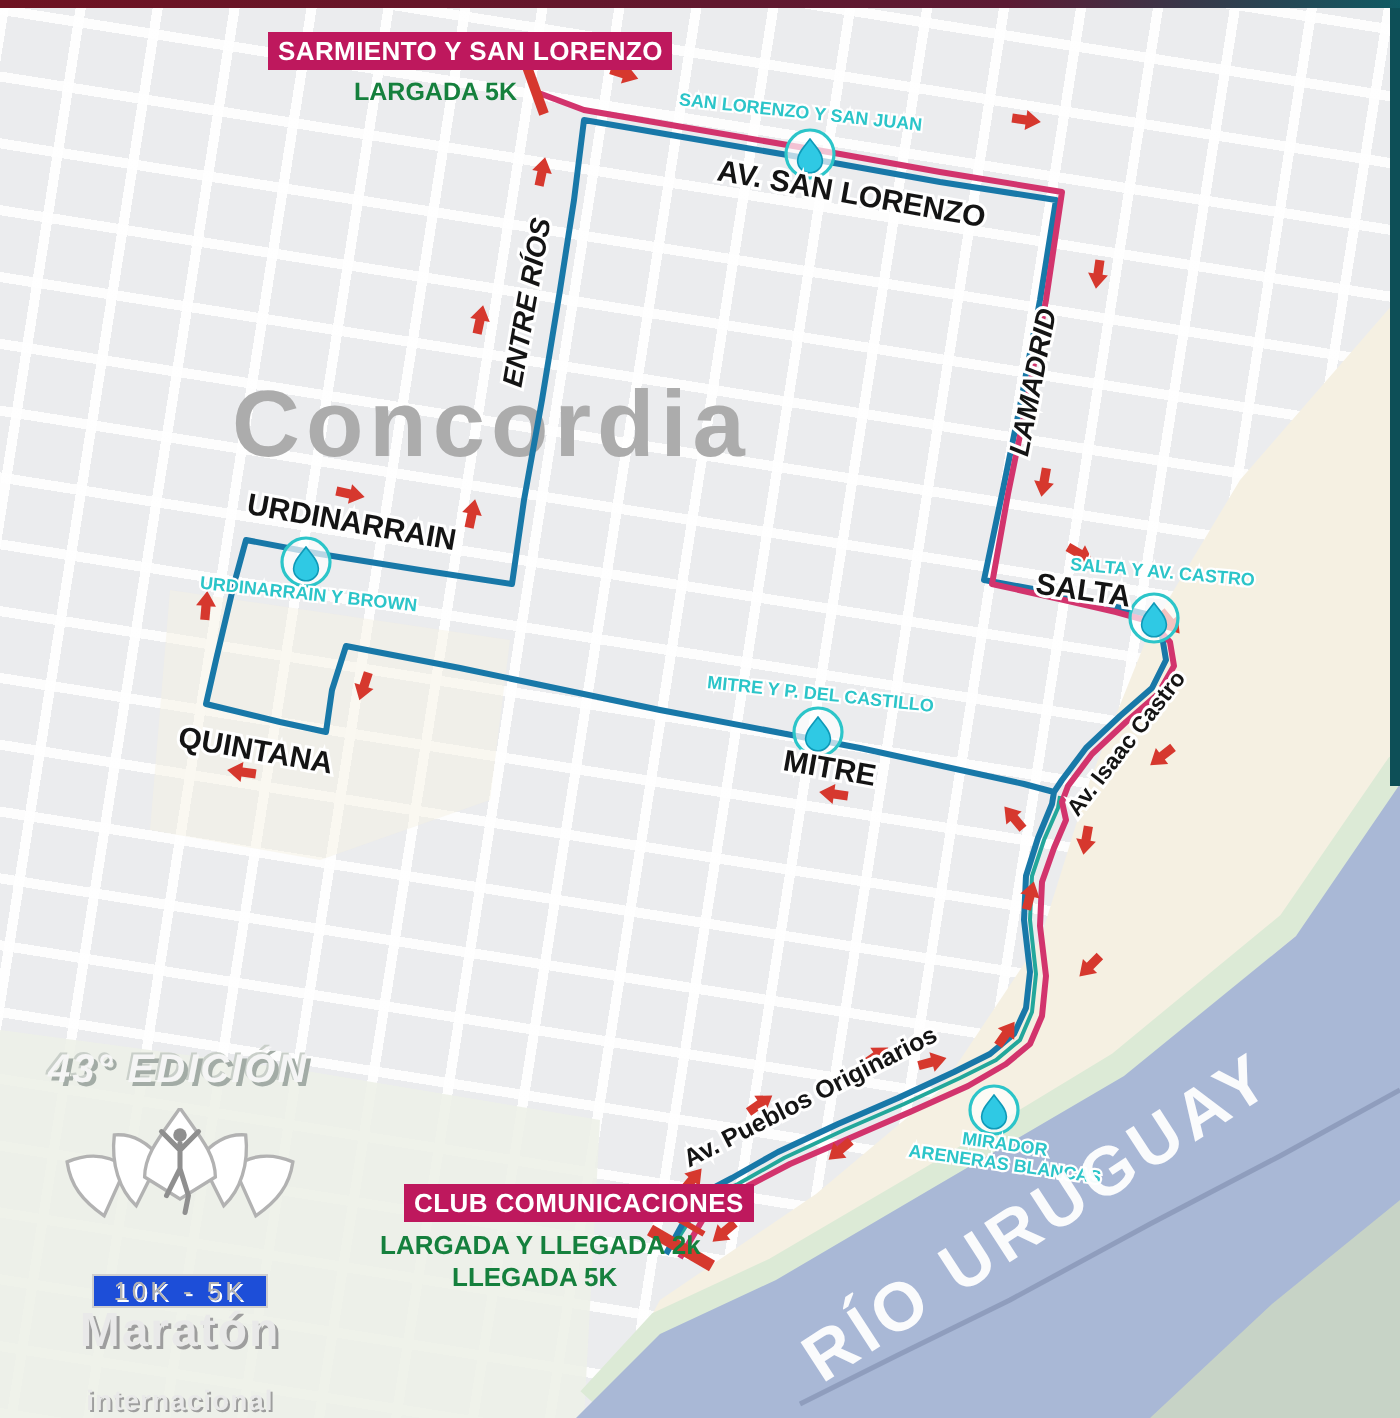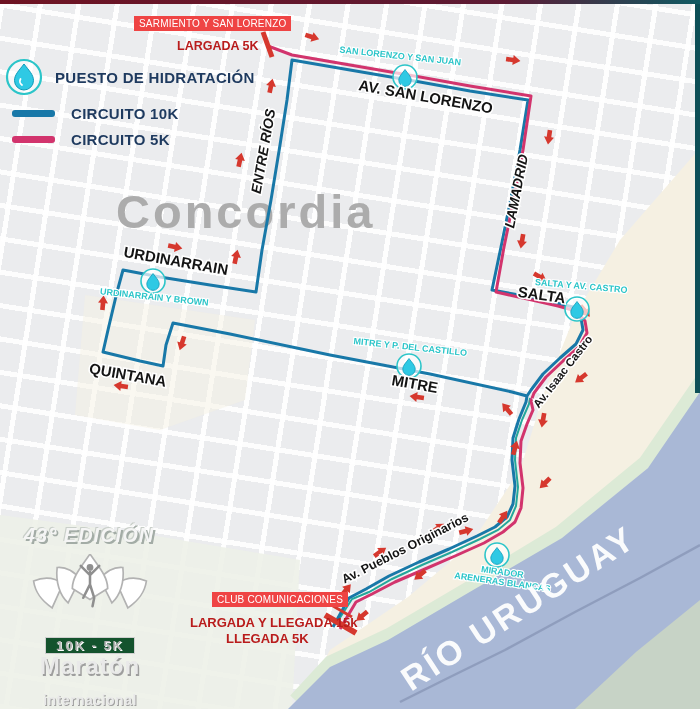--- a/index.html
+++ b/index.html
@@ -13,27 +13,27 @@
   .abs{position:absolute;}
   
   .legend{left:5px;top:58px;width:270px;}
   .legend-row{display:flex;align-items:center;margin-bottom:9px;}
   .legend-text{color:#1e3a5f;font-weight:bold;font-size:15px;letter-spacing:.3px;white-space:nowrap;}
   .swatch{width:43px;height:7px;border-radius:3px;margin:0 16px 0 7px;flex:0 0 auto;}
   .sw-blue{background:#1878a8;}
   .sw-pink{background:#d2346d;}
   .legend-icon{width:38px;height:38px;flex:0 0 auto;margin-right:12px;}
   
-  .navy-badge{background:#ef4444;color:#fff;font-weight:normal;font-size:10px;padding:2px 5px;letter-spacing:.2px;white-space:nowrap;}
-  .navy-text{color:#b91c1c;font-weight:bold;white-space:nowrap;}
+  .navy-badge{background:#be185d;color:#fff;font-weight:bold;font-size:13px;padding:2px 5px;letter-spacing:.2px;white-space:nowrap;}
+  .navy-text{color:#15803d;font-weight:bold;white-space:nowrap;}
   .edition{left:24px;top:524px;font-size:20px;font-weight:bold;font-style:italic;color:#f5f5f5;letter-spacing:1px;
     text-shadow:2px 2px 0 #a3aca6, -1px -1px 0 #c9cfc9;}
   
   .logo{left:6px;top:554px;width:168px;text-align:center;line-height:1;}
-  .logo-dist{display:inline-block;background:#14532d;border:1px solid #cfcfcf;color:#b3b3b3;font-weight:bold;
+  .logo-dist{display:inline-block;background:#1d4ed8;border:1px solid #cfcfcf;color:#b3b3b3;font-weight:normal;
     font-size:13px;letter-spacing:2px;padding:1px 10px;margin-top:-6px;text-shadow:1px 1px 0 #fff;}
   .logo-l1{font-size:24px;font-weight:bold;color:#e9e9e9;letter-spacing:1px;margin-top:0;text-shadow:1.5px 1.5px 0 #9e9e9e;}
   .logo-l2{font-size:14px;font-weight:bold;color:#e9e9e9;letter-spacing:.5px;margin-top:15px;text-shadow:1px 1px 0 #9e9e9e;}
   .logo-l3{font-size:20px;font-weight:bold;color:#e9e9e9;letter-spacing:1.5px;margin-top:2px;text-shadow:1.5px 1.5px 0 #9e9e9e;}
 </style>
 </head>
 <body>
 
 <div class="stage">
   <div class="grid-bg"></div>
@@ -142,44 +142,26 @@
       <text x="154" y="300" font-size="9" text-anchor="middle" transform="rotate(6 154 300)">URDINARRAIN Y BROWN</text>
       <text x="581" y="289" font-size="9" text-anchor="middle" transform="rotate(5 581 289)">SALTA Y AV. CASTRO</text>
       <text x="410" y="350" font-size="9" text-anchor="middle" transform="rotate(6 410 350)">MITRE Y P. DEL CASTILLO</text>
       <text x="502" y="575" font-size="9" text-anchor="middle" transform="rotate(8 502 575)">MIRADOR</text>
       <text x="502" y="585" font-size="9" text-anchor="middle" transform="rotate(8 502 585)">ARENERAS BLANCAS</text>
     </g>
 
     <text x="525" y="618" font-size="34" font-weight="bold" fill="#ffffff" opacity="0.95" letter-spacing="3" text-anchor="middle" transform="rotate(-33 525 618)">RÍO URUGUAY</text>
   </svg>
 
-  <div class="abs legend">
-    <div class="legend-row">
-      <svg class="legend-icon" viewBox="0 0 38 38">
-        <circle cx="19" cy="19" r="17" fill="#ffffff" fill-opacity="0.6" stroke="#2cc5c9" stroke-width="2.2"></circle>
-        <path d="M19,6 C23.5,12 28.5,16.5 28.5,22.5 A9.5,9.5 0 1,1 9.5,22.5 C9.5,16.5 14.5,12 19,6 Z" fill="#2fc9e4" stroke="#0f9ab8" stroke-width="1"></path>
-        <path d="M15.5,21 A4.5,4.5 0 0,0 17,27" fill="none" stroke="#ffffff" stroke-width="1.8" stroke-linecap="round"></path>
-      </svg>
-      <span class="legend-text">PUESTO DE HIDRATACIÓN</span>
-    </div>
-    <div class="legend-row">
-      <span class="swatch sw-blue"></span>
-      <span class="legend-text">CIRCUITO 10K</span>
-    </div>
-    <div class="legend-row">
-      <span class="swatch sw-pink"></span>
-      <span class="legend-text">CIRCUITO 5K</span>
-    </div>
-  </div>
 
   <div class="abs navy-badge" style="left:134px;top:16px;">SARMIENTO Y SAN LORENZO</div>
   <div class="abs navy-text" style="left:177px;top:39px;font-size:12.5px;">LARGADA 5K</div>
 
-  <div class="abs navy-badge" style="left:212px;top:592px;">CLUB COMUNICACIONES</div>
-  <div class="abs navy-text" style="left:190px;top:615px;font-size:13px;">LARGADA Y LLEGADA 15k</div>
+  <div class="abs navy-badge" style="left:202px;top:592px;">CLUB COMUNICACIONES</div>
+  <div class="abs navy-text" style="left:190px;top:615px;font-size:13px;">LARGADA Y LLEGADA 2k</div>
   <div class="abs navy-text" style="left:226px;top:631px;font-size:13px;text-align:right;">LLEGADA 5K</div>
 
   <div class="abs edition">43° EDICIÓN</div>
 
   <div class="abs logo">
     <svg width="150" height="80" viewBox="0 0 150 95">
       <g fill="#ffffff" stroke="#b2b2b2" stroke-width="2">
         <path d="M8,32 C22,26 33,28 43,35 L30,64 C17,55 10,46 8,32 Z"></path>
         <path d="M36,16 C47,15 57,21 63,30 L49,58 C39,49 34,33 36,16 Z"></path>
         <path d="M142,32 C128,26 117,28 107,35 L120,64 C133,55 140,46 142,32 Z"></path>

